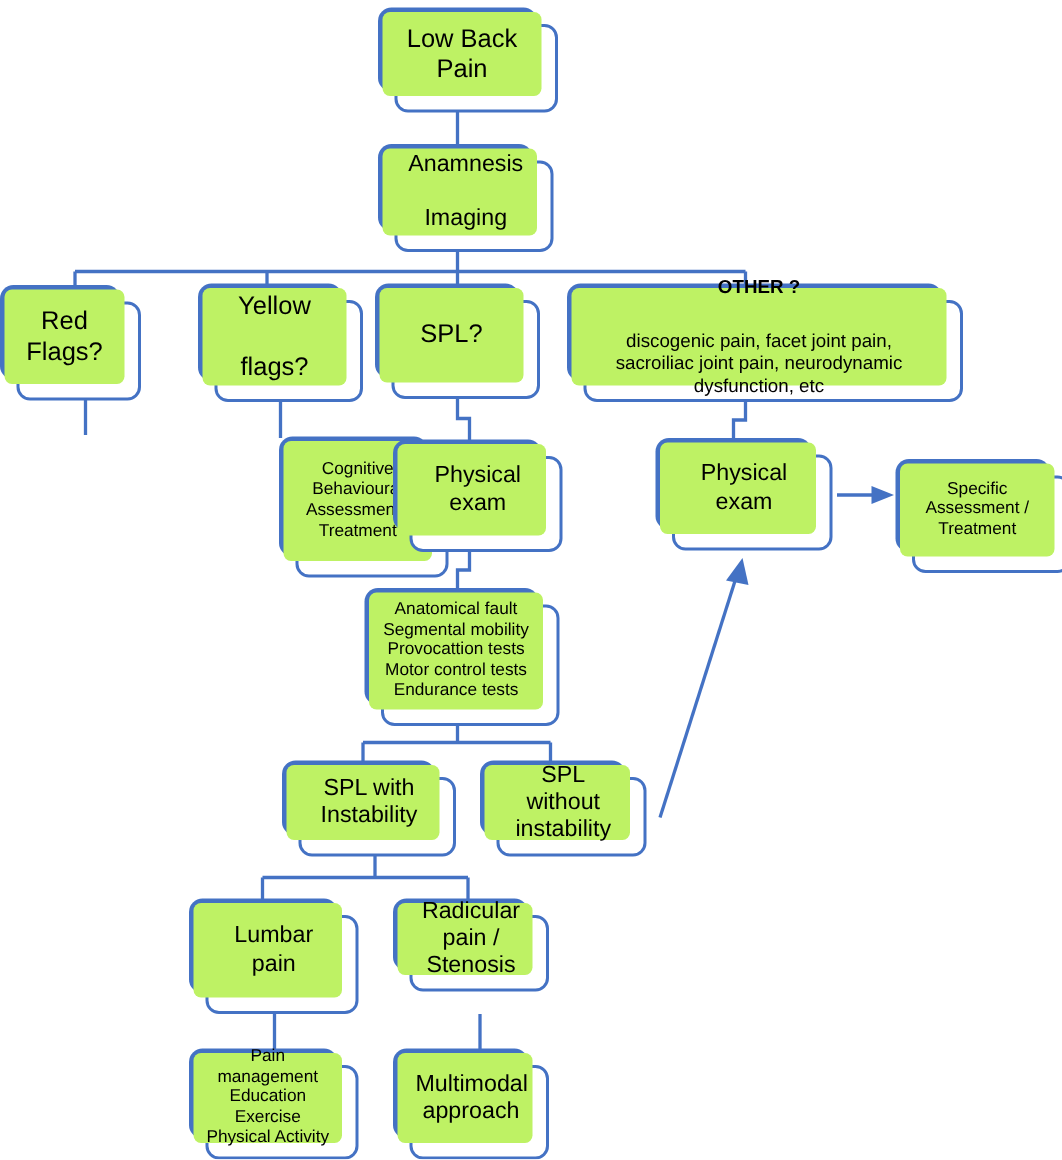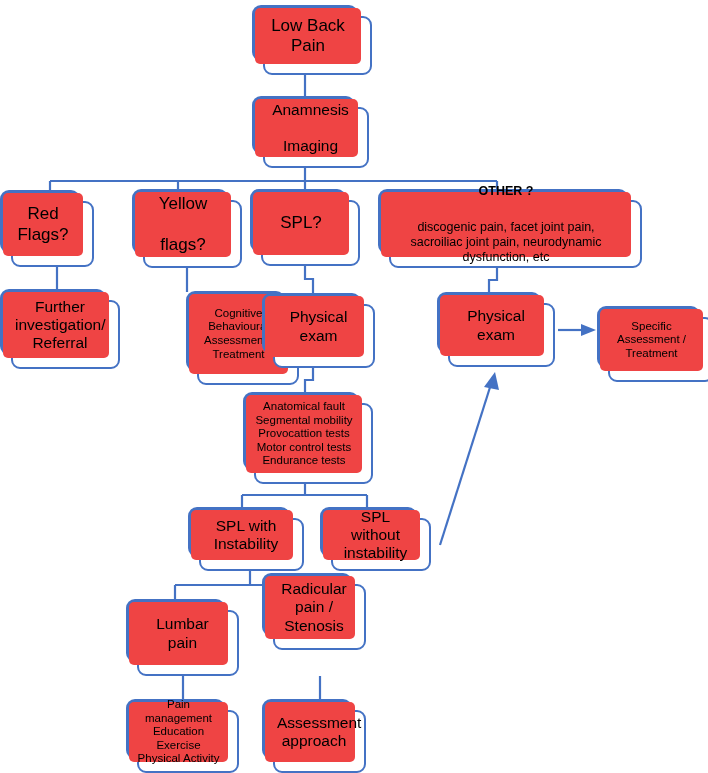--- a/index.html
+++ b/index.html
@@ -55,21 +55,21 @@
     border-radius: 9px;
   }
   
   .node .fill {
     position: absolute;
     left: 0;
     top: 0;
     right: 11px;
     bottom: 11px;
     margin: 3px 0 0 3px;
-    background: #ef4444;
+    background: #bef264;
     border-radius: 5px;
     z-index: 3;
     display: flex;
     align-items: center;
     justify-content: center;
     text-align: center;
     color: #000000;
     box-sizing: border-box;
     padding: 2px 4px;
   }
@@ -196,29 +196,20 @@
     <div class="fill">
       <span class="txt">
         <span class="other-title">OTHER ?</span>
         <span class="other-body">discogenic pain, facet joint pain,
 sacroiliac joint pain,  neurodynamic
 dysfunction, etc</span>
       </span>
     </div>
   </div>
 
-  <div class="node t-md" style="left:0px; top:289px; width:120px; height:80px;">
-    <div class="plate"></div>
-    <div class="card"></div>
-    <div class="fill">
-      <span class="txt">Further
-investigation/
-Referral</span>
-    </div>
-  </div>
 
   <div class="node t-xs" style="left:138px; top:291px; width:113px; height:94px;margin-left:48px;">
     <div class="plate"></div>
     <div class="card"></div>
     <div class="fill">
       <span class="txt">Cognitive
 Behavioural
 Assessment /
 Treatment</span>
     </div>
@@ -281,21 +272,21 @@
   </div>
 
   <div class="node t-md" style="left:126px; top:599px; width:113px; height:77px;text-decoration:underline;">
     <div class="plate"></div>
     <div class="card"></div>
     <div class="fill">
       <span class="txt">Lumbar pain</span>
     </div>
   </div>
 
-  <div class="node t-md" style="left:262px; top:573px; width:104px; height:77px;">
+  <div class="node t-md" style="left:262px; top:599px; width:104px; height:62px;">
     <div class="plate"></div>
     <div class="card"></div>
     <div class="fill">
       <span class="txt">Radicular
 pain /
 Stenosis</span>
     </div>
   </div>
 
   <div class="node t-xs" style="left:126px; top:699px; width:113px; height:74px;">
@@ -306,18 +297,18 @@
 Education
 Exercise
 Physical Activity</span>
     </div>
   </div>
 
   <div class="node t-md" style="left:262px; top:699px; width:104px; height:74px;">
     <div class="plate"></div>
     <div class="card"></div>
     <div class="fill">
-      <span class="txt">Assessment
+      <span class="txt">Multimodal
 approach</span>
     </div>
   </div>
 
 </div>
 
 </body></html>

